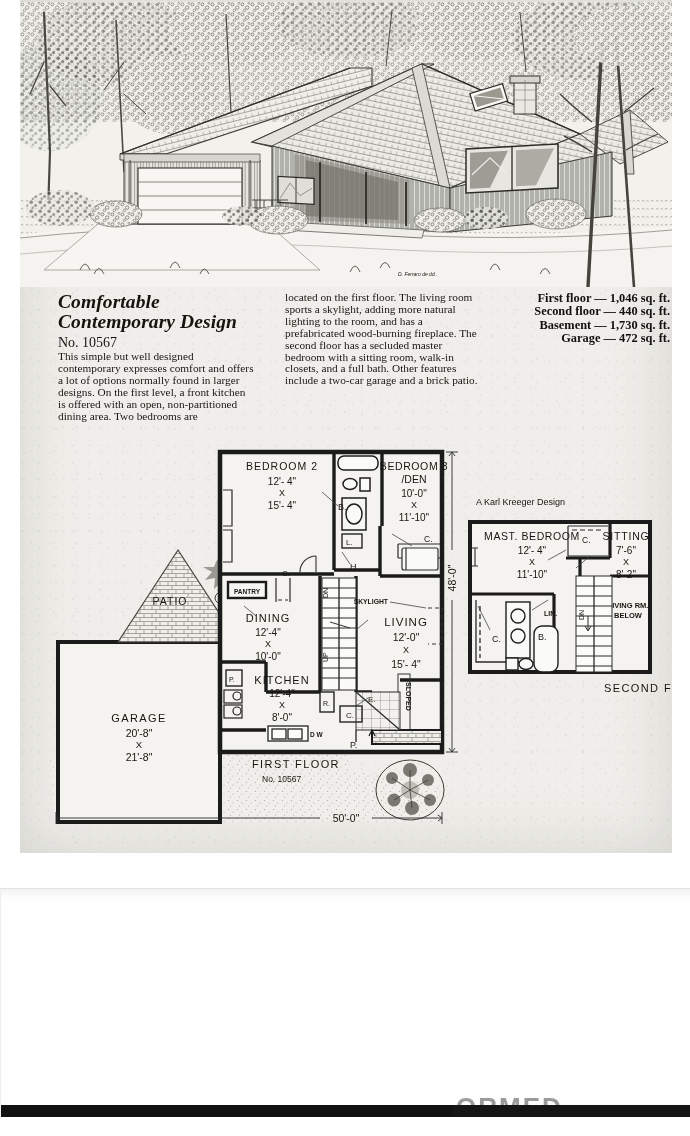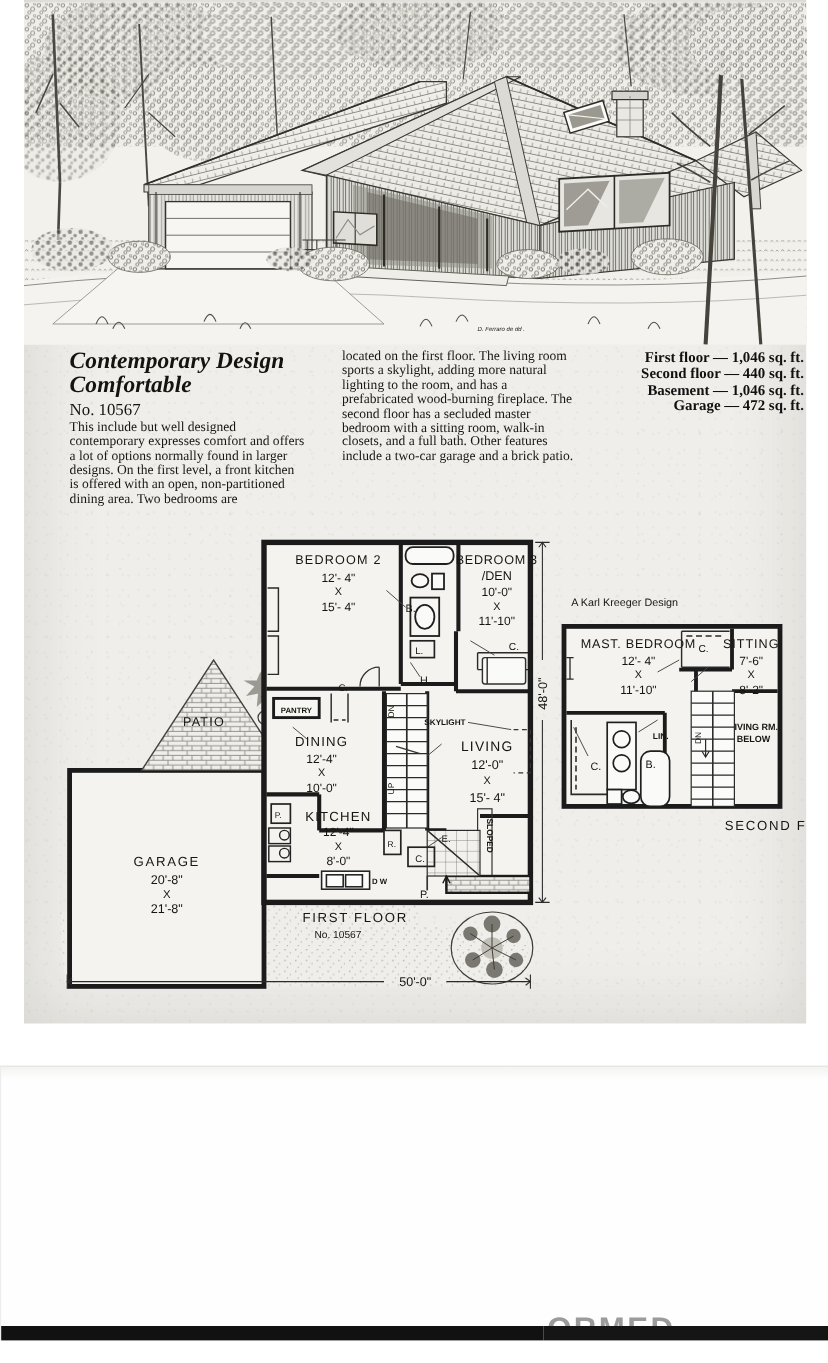--- a/index.html
+++ b/index.html
@@ -250,35 +250,35 @@
         </g>
 
         <text x="378" y="274" font-size="5" fill="#5a584f" font-style="italic">D. Ferraro de dd .</text>
       </g>
     </svg>
   </div>
 
   <div class="textblock">
     <div class="col col-a">
       <div class="headline">
+        <div>Comfortable</div>
         <div>Contemporary Design</div>
-        <div>Comfortable</div>
       </div>
       <div class="planno">No. 10567</div>
-      <div class="body">This include but well designed contemporary expresses comfort and offers a lot of options normally found in larger designs. On the first level, a front kitchen is offered with an open, non-partitioned dining area. Two bedrooms are</div>
+      <div class="body">This simple but well designed contemporary expresses comfort and offers a lot of options normally found in larger designs. On the first level, a front kitchen is offered with an open, non-partitioned dining area. Two bedrooms are</div>
     </div>
 
     <div class="col col-b">
       <div class="body-b">located on the first floor. The living room sports a skylight, adding more natural lighting to the room, and has a prefabricated wood-burning fireplace. The second floor has a secluded master bedroom with a sitting room, walk-in closets, and a full bath. Other features include a two-car garage and a brick patio.</div>
     </div>
 
     <div class="col col-c">
       <div class="sqft">First floor — 1,046 sq. ft.</div>
       <div class="sqft">Second floor — 440 sq. ft.</div>
-      <div class="sqft">Basement — 1,046 sq. ft.</div>
+      <div class="sqft">Basement — 1,730 sq. ft.</div>
       <div class="sqft">Garage — 472 sq. ft.</div>
     </div>
   </div>
 
   <div class="plans">
     <svg width="652" height="423" viewBox="0 0 652 423">
       <defs>
         <pattern id="stipple" width="9" height="9" patternUnits="userSpaceOnUse">
           <rect width="9" height="9" fill="#efeeea"></rect>
           <circle cx="1.5" cy="1.5" r=".6" fill="#9a978e"></circle>

